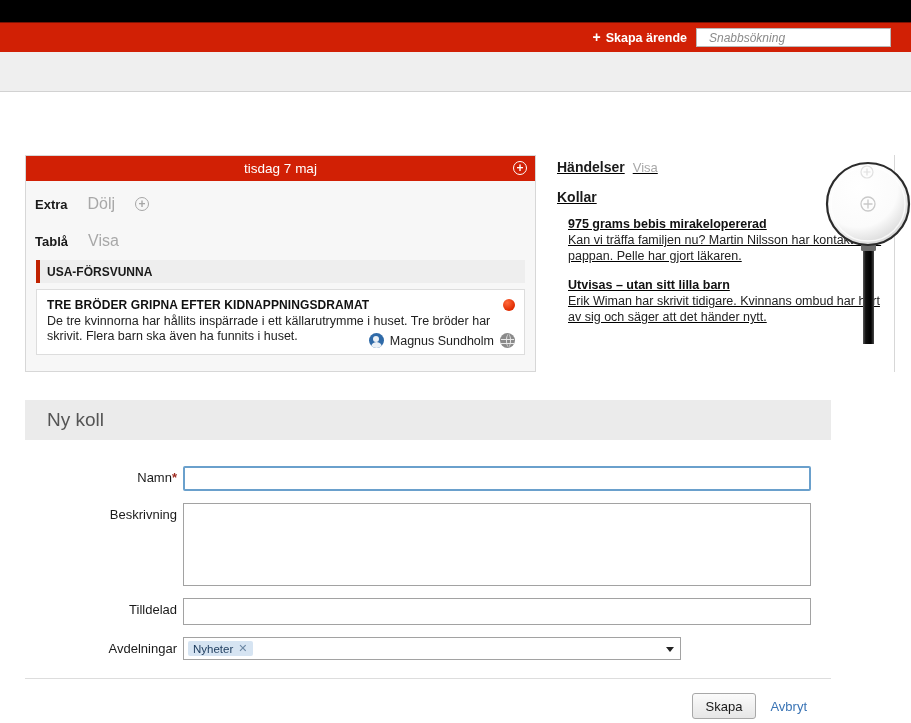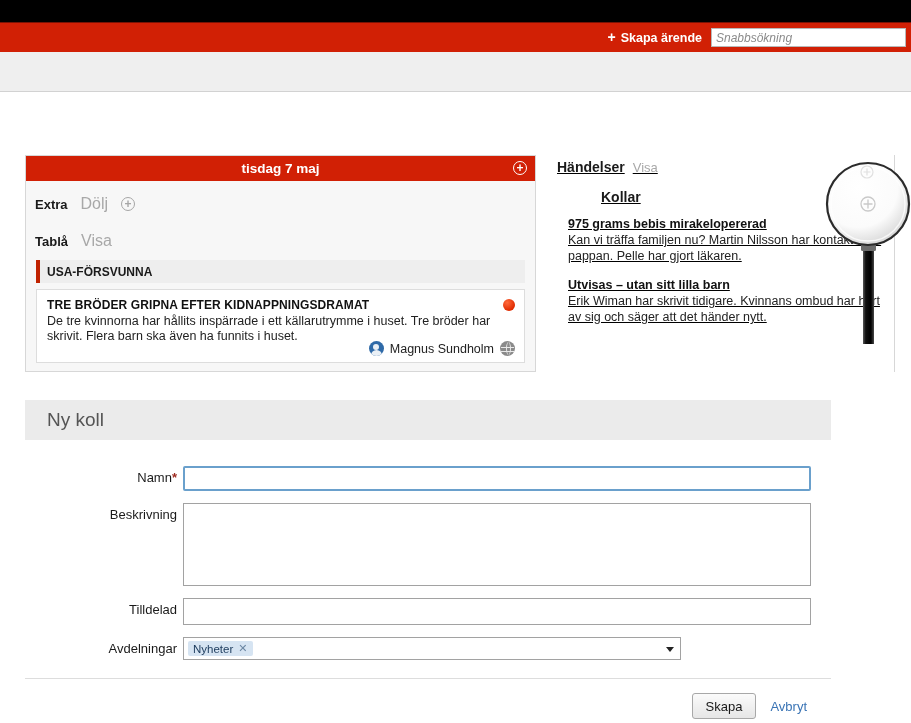--- a/index.html
+++ b/index.html
@@ -30,21 +30,21 @@
   }
   .plus-glyph {
     font-size:14px; font-weight:bold; line-height:1; color:#fff;
     display:inline-block; transform: translateY(-1px);
   }
   .quick-search {
     width:195px; height:19px;
     border:1px solid #b9b9b9; background:#ffffff;
     font-family:"Liberation Sans", sans-serif;
     font-size:12px; font-style:italic; color:#8b5cf6;
-    padding:0 4px; margin-right:5px; outline:none;
+    padding:0 12px; margin-right:20px; outline:none;
   }
   .quick-search::placeholder { color:#8b8b8b; font-style:italic; opacity:1; }
 
   .graybar {
     position:absolute; left:0; top:52px; width:911px; height:40px;
     background:#efefef; border-bottom:1px solid #d2d2d2;
   }
 
   
   .toolbar {
@@ -79,49 +79,49 @@
   
   .left-panel {
     position:absolute; left:25px; top:155px; width:511px; height:217px;
     border:1px solid #d7d7d7; background:#f7f7f7;
   }
   .panel-head {
     height:25px; background:#d12005; position:relative;
     display:flex; align-items:center; justify-content:center;
   }
   .panel-head .title {
-    color:#ffffff; font-size:13.5px; font-weight:bold;
+    color:#ffffff; font-size:13.5px; font-weight:normal;
   }
   .circ-plus {
     width:14px; height:14px; border-radius:50%;
     border:1.4px solid #ffffff; color:#ffffff;
     display:flex; align-items:center; justify-content:center;
     font-size:12px; line-height:1; font-weight:bold; cursor:pointer;
   }
   .circ-plus.gray { border-color:#a6a6a6; color:#a6a6a6; }
   .head-plus { position:absolute; right:8px; top:5px; }
 
   .row-label {
-    display:flex; align-items:center; gap:13px;
+    display:flex; align-items:center; gap:20px;
     padding:0 0 0 9px;
   }
   .row-label .strong { font-size:13px; font-weight:bold; color:#1a1a1a; }
   .row-label .muted { font-size:16px; color:#a8a8a8; cursor:pointer; }
 
   .tag-row {
     margin:10px 10px 0 10px; height:23px;
     background:#eeeeee; border-left:4px solid #c02200;
     display:flex; align-items:center;
   }
   .tag-row span { font-size:12px; font-weight:bold; color:#1a1a1a; padding-left:7px; }
 
   .article {
     margin:6px 10px 0 10px; background:#ffffff;
     border:1px solid #dddddd; padding:8px 10px 6px 10px;
-    position:relative; height:74px;
+    position:relative; height:66px;
   }
   .article .headline {
     font-size:12px; font-weight:bold; color:#111; letter-spacing:.1px;
   }
   .article .body {
     font-size:12.5px; color:#222; line-height:15px; margin-top:2px;
     width:452px;
   }
   .reddot {
     position:absolute; right:9px; top:9px;
@@ -159,21 +159,21 @@
     width:13px; height:3px; border-top:1px solid #e9e9e9; border-bottom:1px solid #e9e9e9;
   }
 
   .right-panel {
     position:absolute; left:550px; top:155px; width:345px; height:217px;
     border-right:1px solid #d7d7d7; background:#ffffff; overflow:hidden;text-decoration:underline;
   }
   .rp-head { display:flex; align-items:center; gap:8px; padding:4px 0 0 7px; }
   .rp-head .strong { font-size:14px; font-weight:bold; color:#1a1a1a; }
   .rp-head .muted { font-size:13px; color:#a8a8a8; cursor:pointer; }
-  .rp-sub { font-size:14px; font-weight:bold; color:#1a1a1a; padding:14px 0 0 7px;margin-left:44px; }
+  .rp-sub { font-size:14px; font-weight:bold; color:#1a1a1a; padding:14px 0 0 7px; }
   .kollar-item { padding:12px 10px 0 18px; }
   .kollar-item .t { font-size:12.5px; font-weight:bold; color:#111; }
   .kollar-item .d { font-size:12.5px; color:#222; line-height:16px; margin-top:1px; }
 
   
   .magnifier { position:absolute; left:822px; top:159px; width:92px; height:185px; pointer-events:none; }
 
   
   .form-wrap { position:absolute; left:25px; top:400px; width:806px; }
   .form-head {

